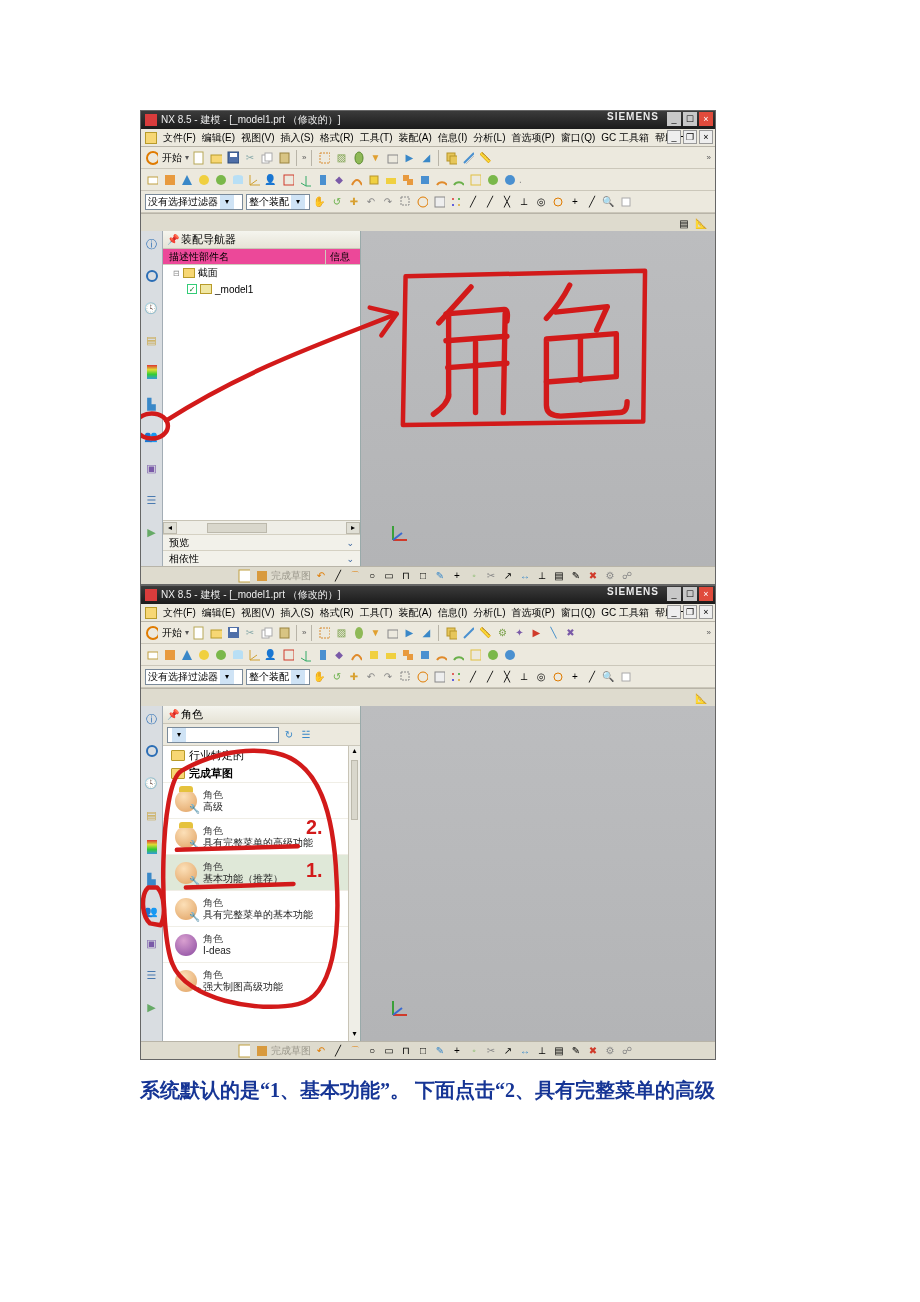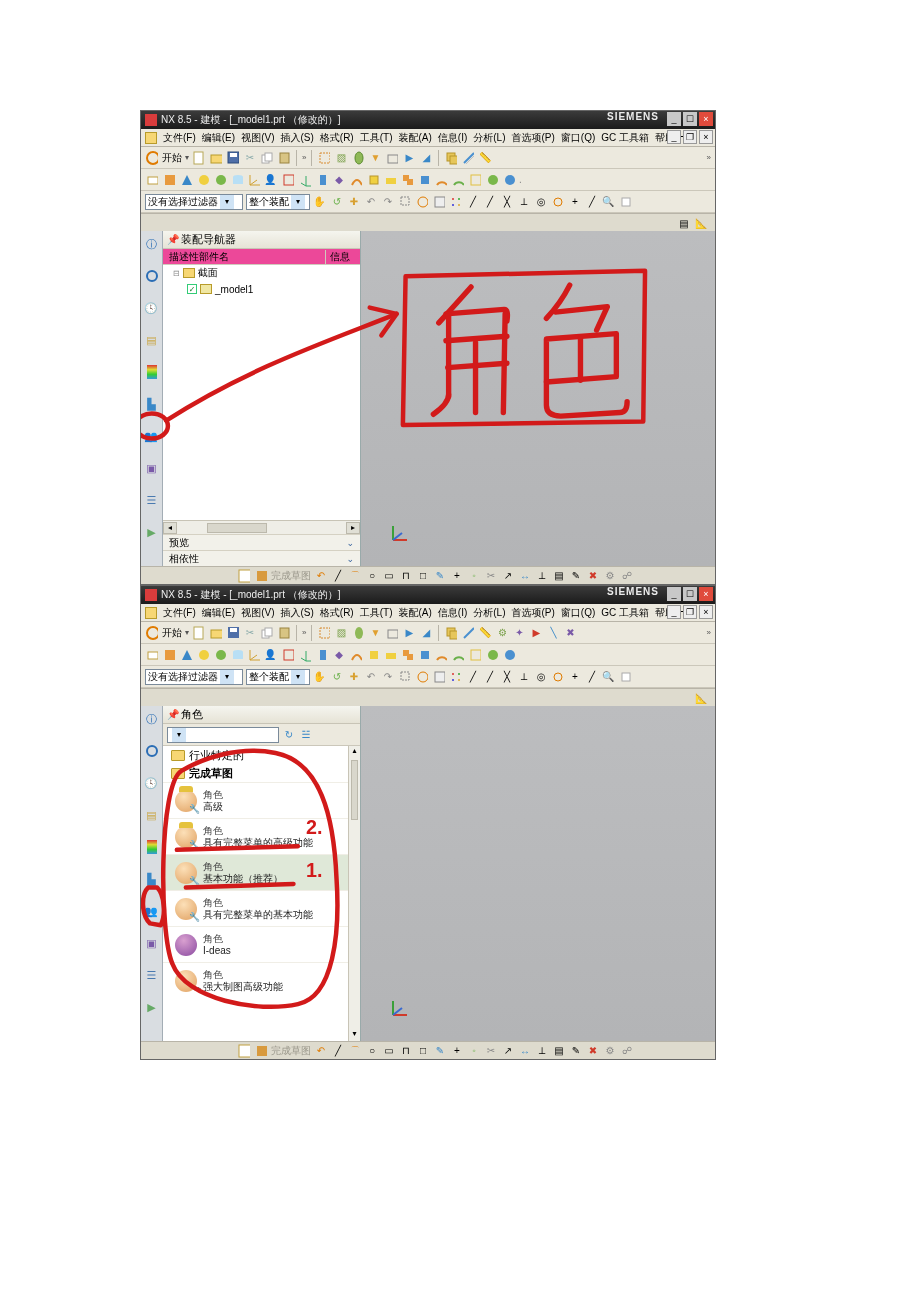--- a/index.html
+++ b/index.html
@@ -1068,14 +1068,15 @@
       <path d="M 40 268 L 175 264"></path>
 
       <path d="M 50 310 L 170 306"></path>
     </g>
 
     <text x="184" y="250" font-family="Arial" font-size="22" fill="#d21a1a" font-weight="bold">2.</text>
     <text x="184" y="298" font-family="Arial" font-size="22" fill="#d21a1a" font-weight="bold">1.</text>
   </svg>
 </div>
 
+<div class="caption">系统默认的是“1、基本功能”。 下面点击“2、具有完整菜单的高级</div>
 
 </div>
 
 </body></html>

